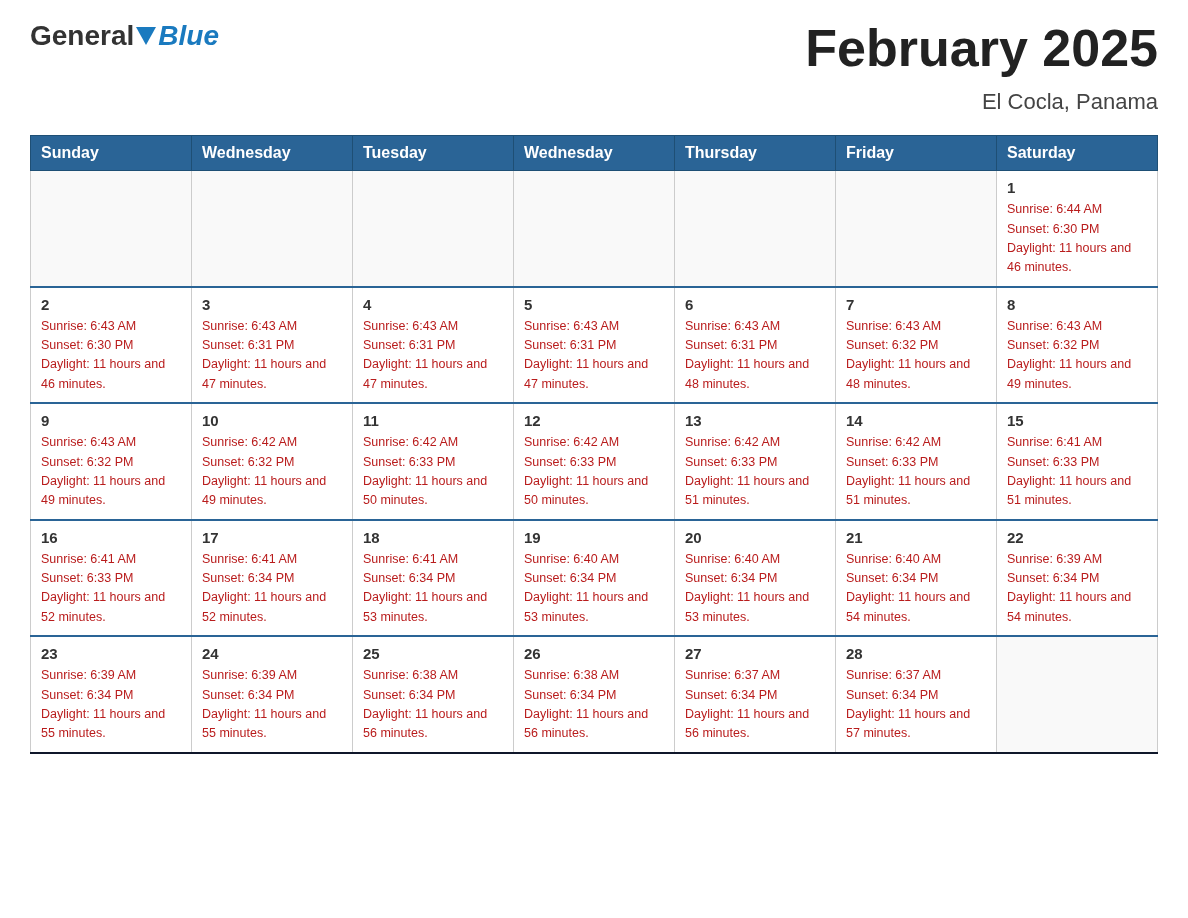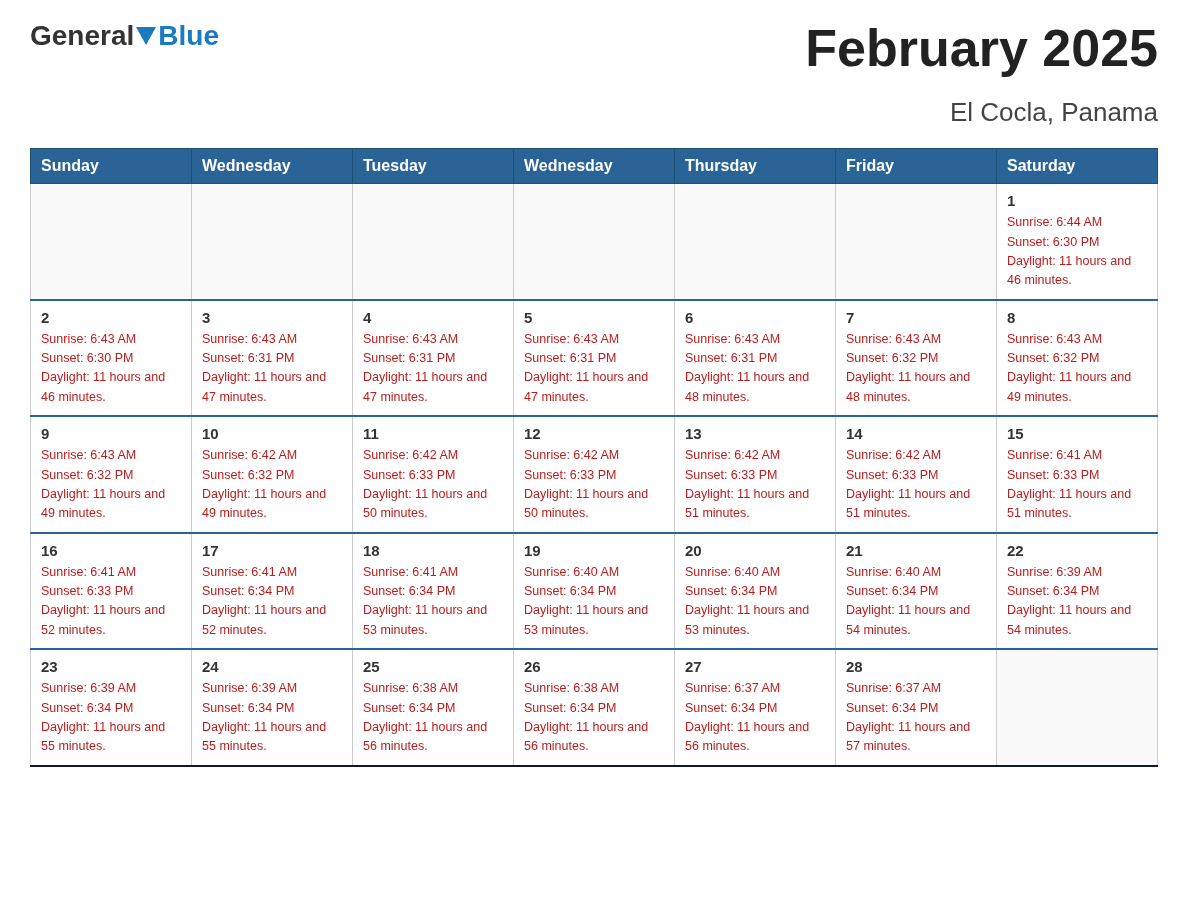--- a/index.html
+++ b/index.html
@@ -34,32 +34,33 @@
       border-left: 10px solid transparent;
       border-right: 10px solid transparent;
       border-top: 18px solid #1a7abf;
       margin: 0 2px;
       display: inline-block;
     }
     .logo-blue {
       color: #1a7abf;
       font-size: 28px;
       font-weight: bold;
+      font-style: italic;
     }
     .title-block { text-align: right; }
     .month-title {
       font-size: 52px;
       font-weight: bold;
       color: #222;
       line-height: 1.1;
     }
     .location {
-      font-size: 26px;
+      font-size: 22px;
       color: #444;
-      margin-top: 20px;
+      margin-top: 12px;
     }
     table {
       width: 100%;
       border-collapse: collapse;
     }
     thead tr {
       background-color: #2a6496;
     }
     thead th {
       color: #fff;

